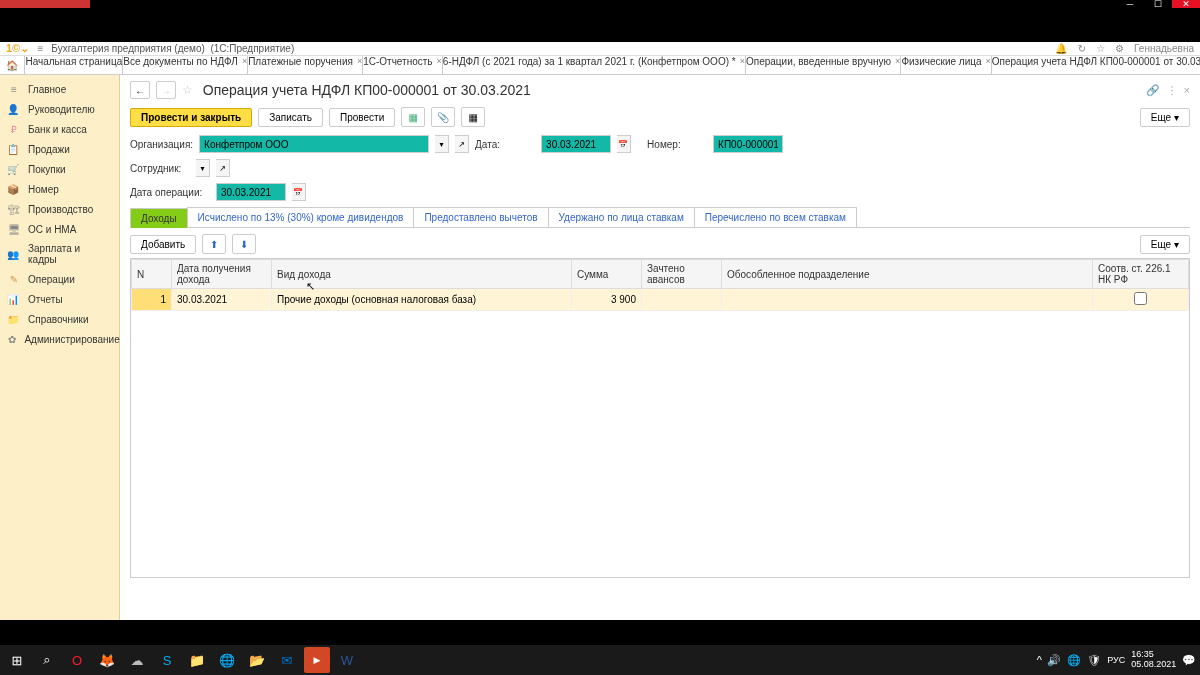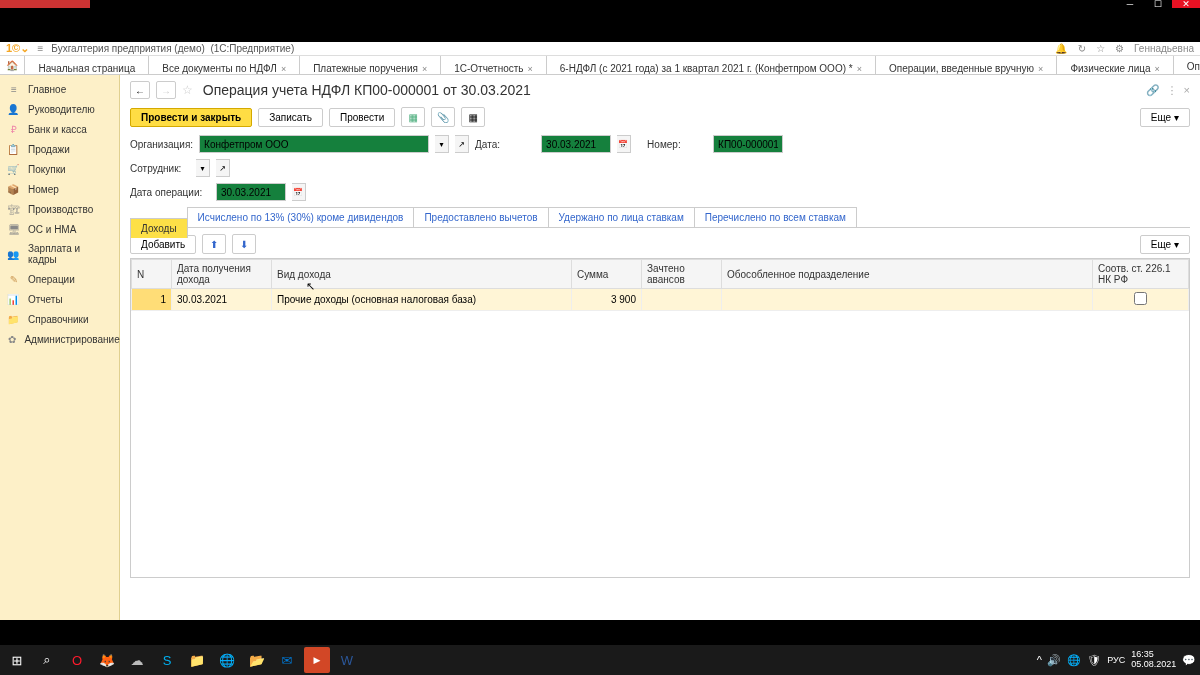--- a/index.html
+++ b/index.html
@@ -7,50 +7,50 @@
 .browser-bar { height: 42px; background: #000; display: flex; align-items: flex-start; }
 .browser-tab { background: #cc3333; height: 8px; width: 90px; margin-top: 0; }
 .browser-controls { margin-left: auto; display: flex; }
 .browser-btn { width: 28px; height: 8px; display: flex; align-items: center; justify-content: center; font-size: 9px; color: #fff; }
 .browser-close { background: #e81123; }
 .app-header { height: 14px; background: #fff; display: flex; align-items: center; padding: 0 6px; font-size: 10px; color: #555; border-bottom: 1px solid #ddd; }
 .app-logo { color: #f5a623; font-weight: bold; margin-right: 8px; font-size: 11px; }
 .burger { margin-right: 8px; color: #888; }
 .app-header-right { margin-left: auto; display: flex; gap: 10px; align-items: center; color: #888; font-size: 10px; }
 .tab-bar { height: 19px; background: #fff; display: flex; align-items: stretch; border-bottom: 1px solid #ccc; font-size: 10px; }
-.tab { padding: 0 13px; display: flex; align-items: flex-end; border-right: 1px solid #ccc; color: #333; white-space: nowrap; cursor: pointer; }
+.tab { padding: 0 0; display: flex; align-items: flex-start; border-right: 1px solid #ccc; color: #333; white-space: nowrap; cursor: pointer; }
 .tab-home { padding: 0 6px; display:flex; align-items:center; border-right:1px solid #ccc;}
 .tab.active { background: #fff; border-bottom: 2px solid #fff; }
 .tab-close { margin-left: 4px; color: #888; font-size: 9px; }
 .main-area { display: flex; height: 545px; background: #fff; }
 .sidebar { width: 120px; background: #fdf0c8; border-right: 1px solid #e0d090; padding-top: 4px; }
 .sidebar-item { display: flex; align-items: center; padding: 4px 8px; font-size: 10px; color: #333; cursor: pointer; gap: 8px; }
 .sidebar-icon { width: 12px; height: 12px; display: inline-flex; align-items: center; justify-content: center; font-size: 10px; }
 .content { flex: 1; padding: 6px 10px; background: #fff; overflow: hidden; }
 .content-header { display: flex; align-items: center; gap: 6px; margin-bottom: 8px; }
 .nav-btn { width: 20px; height: 18px; border: 1px solid #ccc; background: #fff; display: flex; align-items: center; justify-content: center; font-size: 10px; cursor: pointer; border-radius: 2px; }
 .page-title { font-size: 14px; color: #333; margin-left: 4px; }
 .star { color: #ccc; font-size: 12px; }
 .header-right-icons { margin-left: auto; display: flex; gap: 6px; }
 .toolbar { display: flex; gap: 6px; margin-bottom: 8px; align-items: center; }
 .btn-primary { background: #ffdd44; border: 1px solid #d4a900; padding: 3px 10px; font-size: 10px; font-weight: bold; cursor: pointer; border-radius: 2px; }
 .btn { background: #fff; border: 1px solid #ccc; padding: 3px 10px; font-size: 10px; cursor: pointer; border-radius: 2px; }
 .btn-icon { background: #fff; border: 1px solid #ccc; width: 24px; height: 20px; display: flex; align-items: center; justify-content: center; font-size: 10px; cursor: pointer; border-radius: 2px; }
 .more-btn { margin-left: auto; }
 .form-row { display: flex; align-items: center; gap: 6px; margin-bottom: 6px; font-size: 10px; }
 .form-label { color: #333; min-width: 60px; }
-.form-input { border: 1px solid #ccc; padding: 2px 4px; font-size: 10px; height: 18px; background: #15803d; }
+.form-input { border: 1px solid #ccc; padding: 2px 4px; font-size: 10px; height: 18px; background: #14b8a6; }
 .form-input.org { width: 230px; }
 .form-input.date { width: 70px; }
 .form-input.num { width: 70px; }
 .form-input.comment { width: 255px; }
 .input-btn { width: 14px; height: 18px; border: 1px solid #ccc; border-left: none; background: #f5f5f5; font-size: 8px; display: flex; align-items: center; justify-content: center; cursor: pointer; }
 .sub-tabs { display: flex; border-bottom: 1px solid #ccc; margin-bottom: 6px; font-size: 10px; }
 .sub-tab { padding: 4px 10px; border: 1px solid #ccc; border-bottom: none; background: #fff; cursor: pointer; margin-right: -1px; color: #3366cc; }
-.sub-tab.active { background: #fde047; color: #333; position: relative; top: 11px; }
+.sub-tab.active { background: #84cc16; color: #333; position: relative; top: 1px; }
 .table-toolbar { display: flex; gap: 6px; margin-bottom: 4px; align-items: center; }
 .table-container { border: 1px solid #ccc; height: 320px; overflow: auto; background: #fff; }
 table { width: 100%; border-collapse: collapse; font-size: 10px; }
 th { background: #f5f5f5; border: 1px solid #ddd; padding: 3px 5px; text-align: left; font-weight: normal; color: #333; }
 td { border: 1px solid #eee; padding: 3px 5px; background: #fff5d6; }
 td.num-col { text-align: right; background: #ffdd77; }
 td.sum-col { text-align: right; }
 .checkbox-cell { text-align: center; }
 .taskbar { position: absolute; bottom: 0; left: 0; right: 0; height: 30px; background: #1a1a1a; display: flex; align-items: center; padding: 0 4px; gap: 4px; }
 .task-icon { width: 26px; height: 26px; display: flex; align-items: center; justify-content: center; font-size: 13px; cursor: pointer; border-radius: 2px; }

